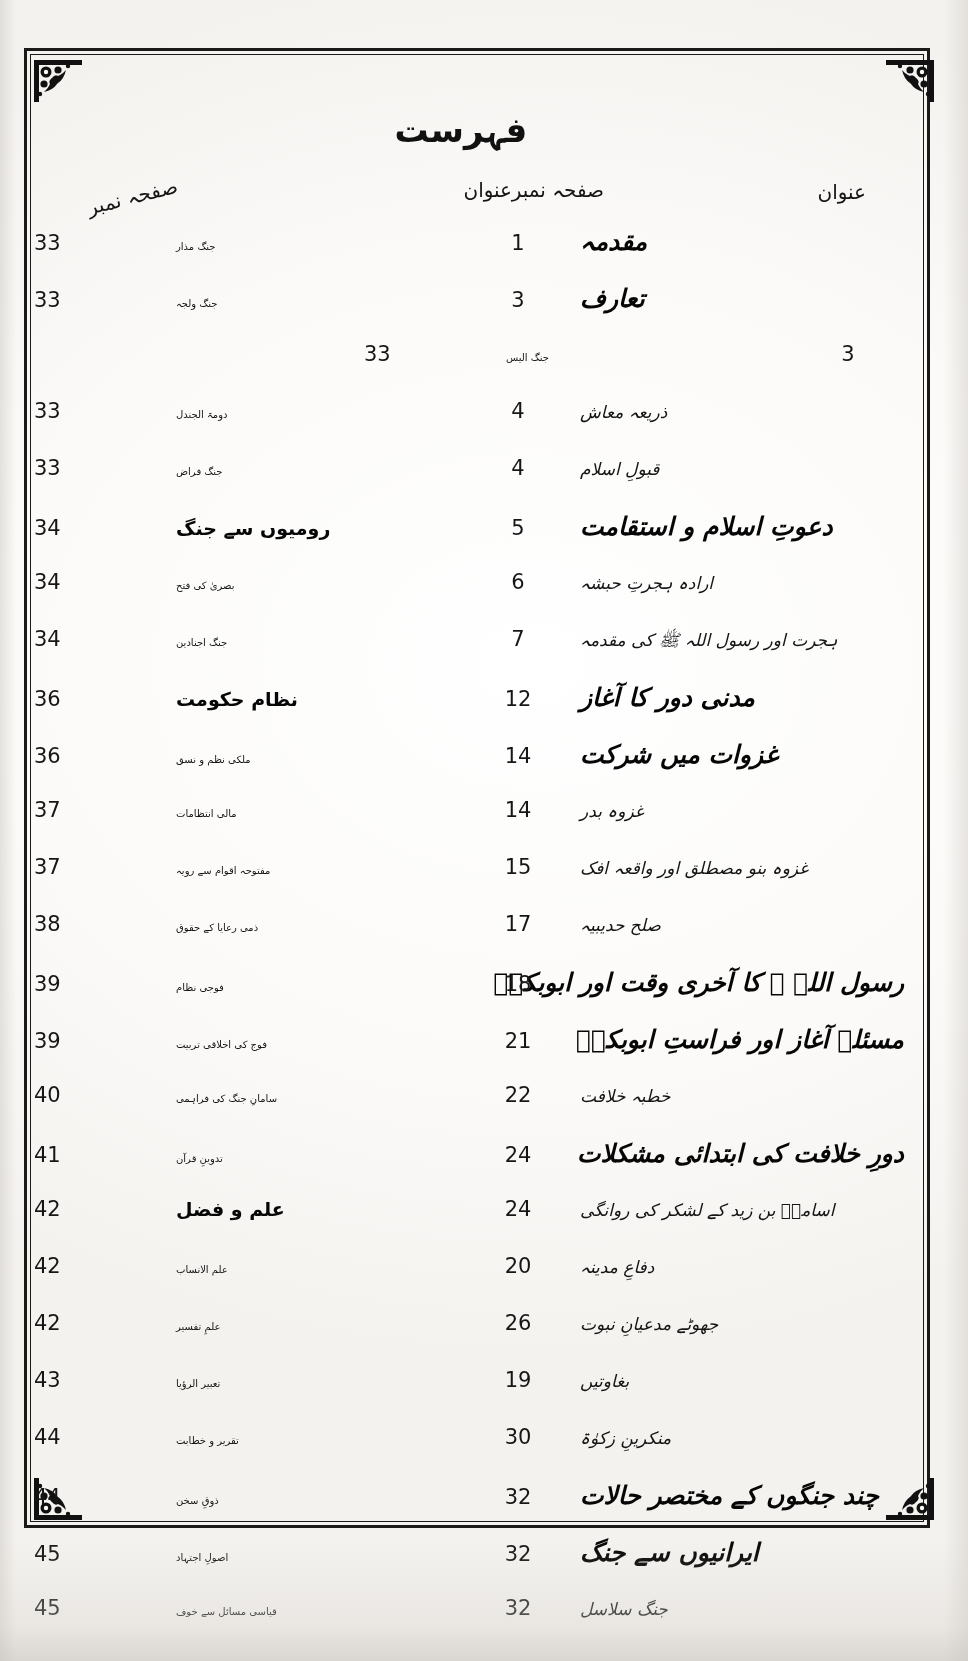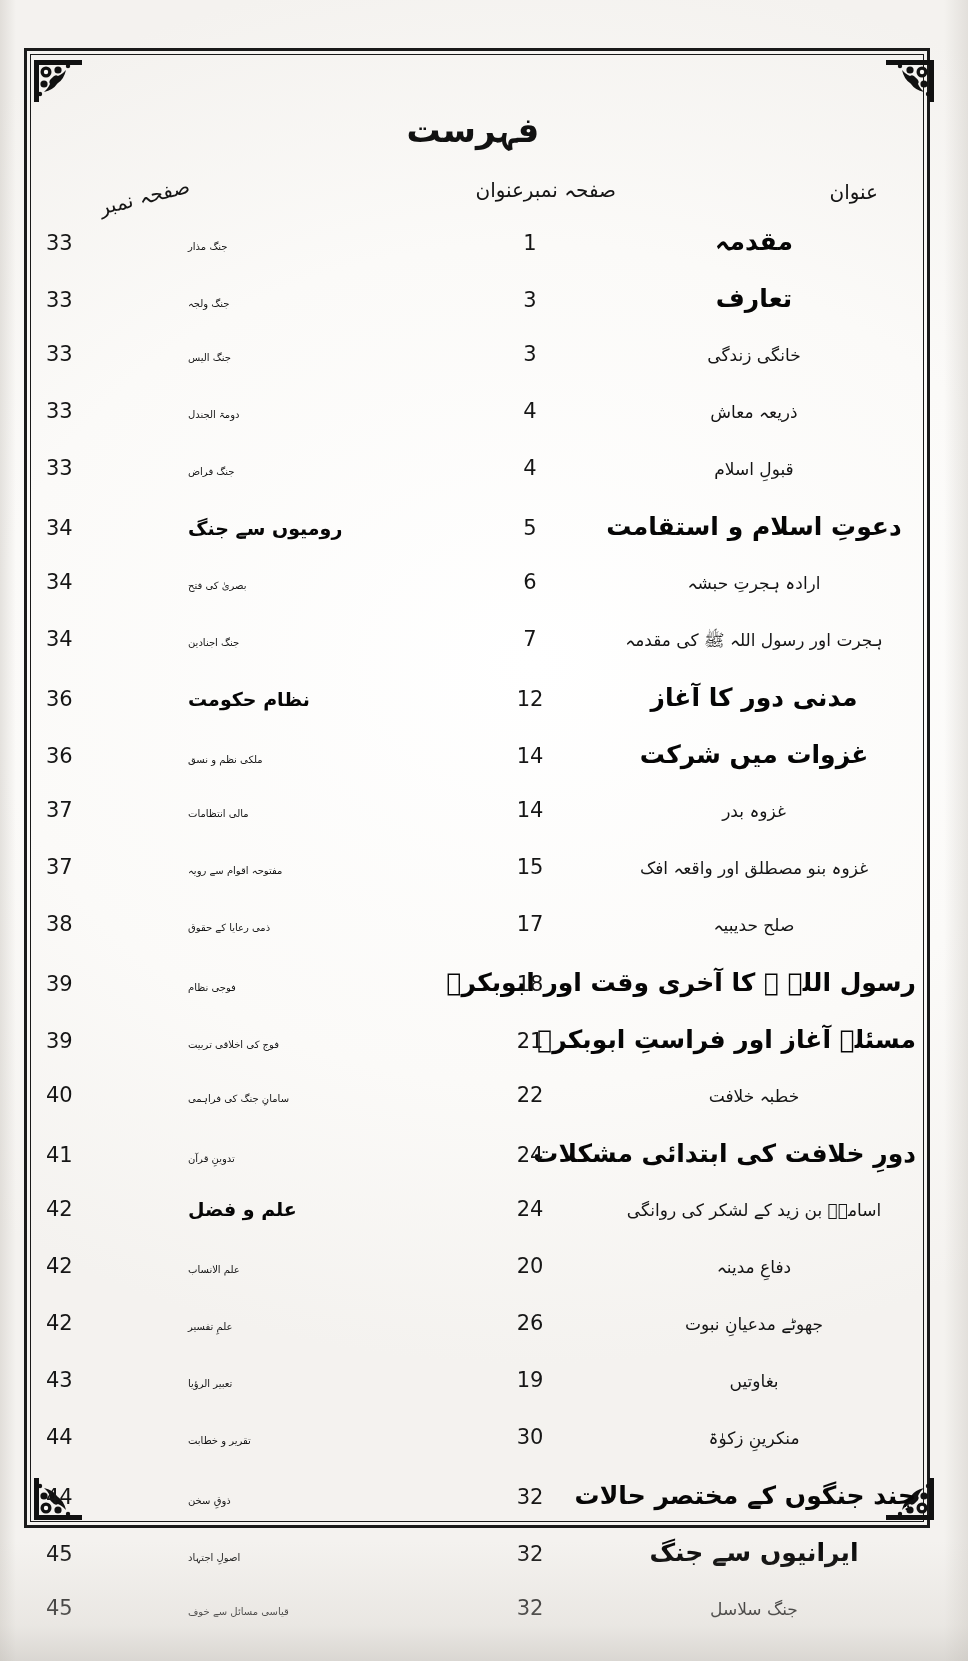--- a/index.html
+++ b/index.html
@@ -42,21 +42,21 @@
   }
   .corner svg { width: 100%; height: 100%; display: block; }
   .corner.tl { left: 32px;  top: 58px; }
   .corner.tr { left: 884px; top: 58px; transform: scaleX(-1); }
   .corner.bl { left: 32px;  top: 1476px; transform: scaleY(-1); }
   .corner.br { left: 884px; top: 1476px; transform: scale(-1,-1); }
 
   
   .content {
     position: absolute;
-    left: 30px; top: 60px;
+    left: 18px; top: 60px;
     width: 886px; height: 1456px;
     direction: rtl;
   }
 
   .doc-title {
     text-align: center;
     font-family: "DejaVu Sans", "Liberation Sans", sans-serif;
     font-size: 34px;
     font-weight: 700;
     color: #111;
@@ -90,24 +90,25 @@
   }
   .row {
     display: flex;
     flex-direction: row;
     align-items: baseline;
     height: 57px;
   }
   
   .cell-title-r {
     width: 330px;
-    text-align: center;
+    text-align: left;
     padding-left: 6px;
     white-space: nowrap;
     overflow: visible;
+    font-style: italic;
   }
   .cell-page-m {
     width: 112px;
     text-align: center;
     direction: ltr;
     font-size: 21px;
     color: #161616;
   }
   .cell-title-m {
     width: 300px;
@@ -244,21 +245,20 @@
           <div class="cell-title-m"><span class="t">جنگ مذار</span></div>
           <div class="cell-page-l">33</div>
         </div>
         <div class="row">
           <div class="cell-title-r"><span class="t bold">تعارف</span></div>
           <div class="cell-page-m">3</div>
           <div class="cell-title-m"><span class="t">جنگ ولجہ</span></div>
           <div class="cell-page-l">33</div>
         </div>
         <div class="row">
-          <div class="cell-title-r"><span class="t">خانگی زندگی</span></div>
           <div class="cell-page-m">3</div>
           <div class="cell-title-m"><span class="t">جنگ الیس</span></div>
           <div class="cell-page-l">33</div>
         </div>
         <div class="row">
           <div class="cell-title-r"><span class="t">ذریعہ معاش</span></div>
           <div class="cell-page-m">4</div>
           <div class="cell-title-m"><span class="t">دومۃ الجندل</span></div>
           <div class="cell-page-l">33</div>
         </div>

